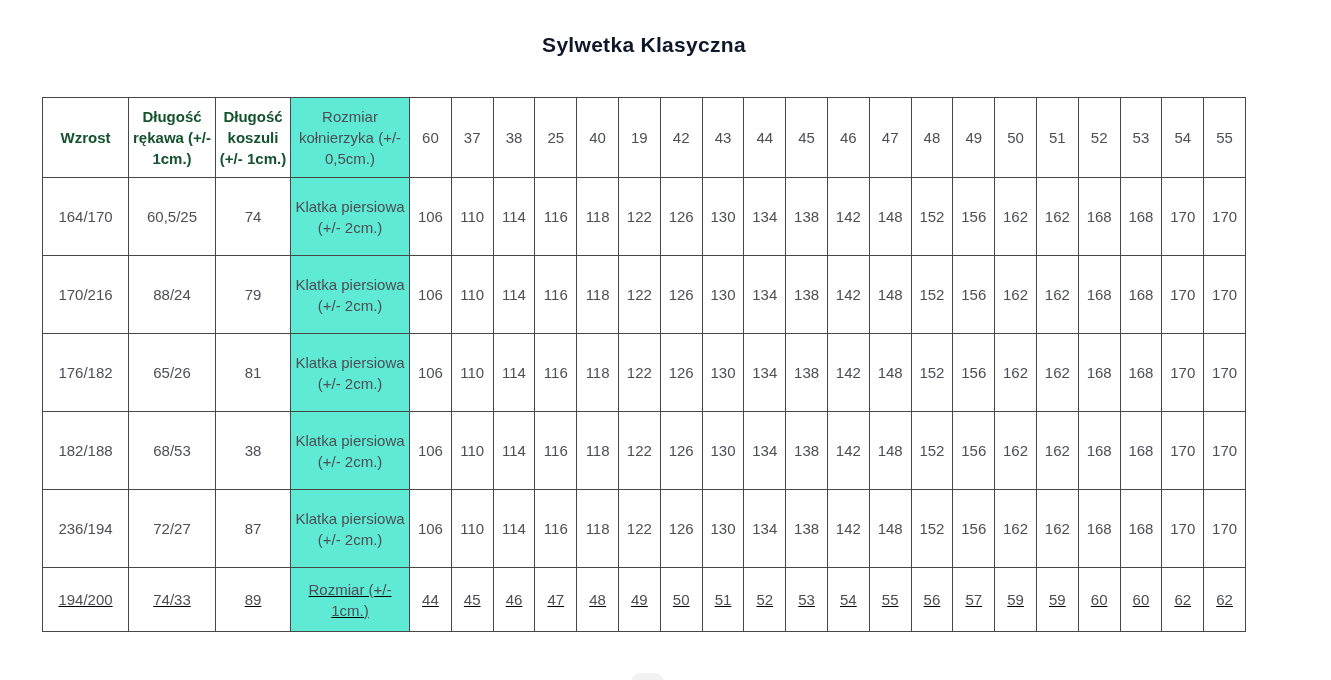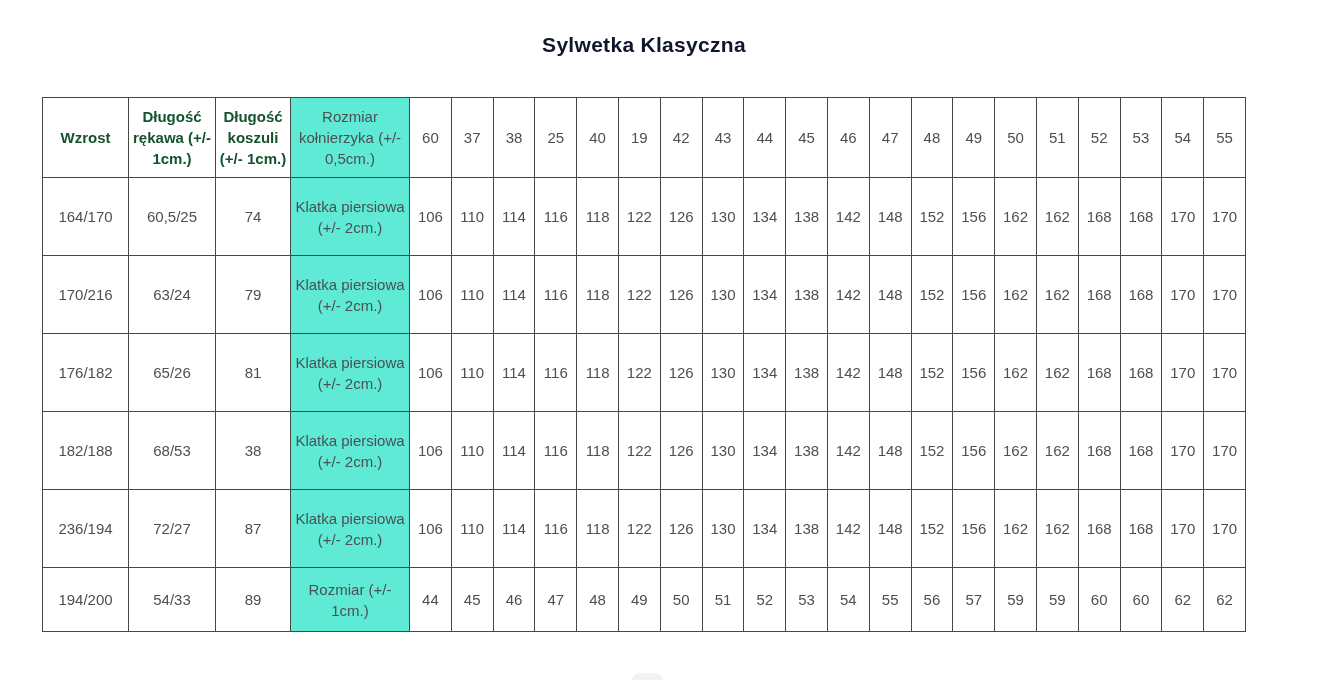--- a/index.html
+++ b/index.html
@@ -33,21 +33,21 @@
     vertical-align: middle;
     font-size: 15px;
     line-height: 1.4;
     padding: 4px 2px;
     font-weight: 400;
     color: #4d4f54;
     overflow: hidden;
   }
   thead tr { height: 80px; }
   tbody tr { height: 78px; }
-  tbody tr.last { height: 64px; }
+  tbody tr.last { height: 64px; text-decoration: underline; }
   thead th.text-col { font-weight: 700; color: #14532d; }
   th.label-col, td.measure-label {
     background: #5eead4;
     font-weight: 700;
     color: #3b3d42;
   }
   .bottom-peek {
     position: absolute;
     left: 631px;
     top: 673px;
@@ -120,21 +120,21 @@
           <td>156</td>
           <td>162</td>
           <td>162</td>
           <td>168</td>
           <td>168</td>
           <td>170</td>
           <td>170</td>
         </tr>
         <tr>
           <td>170/216</td>
-          <td>63/24</td>
+          <td>88/24</td>
           <td>79</td>
           <td class="measure-label">Klatka piersiowa (+/- 2cm.)</td>
           <td>106</td>
           <td>110</td>
           <td>114</td>
           <td>116</td>
           <td>118</td>
           <td>122</td>
           <td>126</td>
           <td>130</td>
@@ -224,21 +224,21 @@
           <td>156</td>
           <td>162</td>
           <td>162</td>
           <td>168</td>
           <td>168</td>
           <td>170</td>
           <td>170</td>
         </tr>
         <tr class="last">
           <td>194/200</td>
-          <td>54/33</td>
+          <td>74/33</td>
           <td>89</td>
           <td class="measure-label">Rozmiar (+/- 1cm.)</td>
           <td>44</td>
           <td>45</td>
           <td>46</td>
           <td>47</td>
           <td>48</td>
           <td>49</td>
           <td>50</td>
           <td>51</td>

